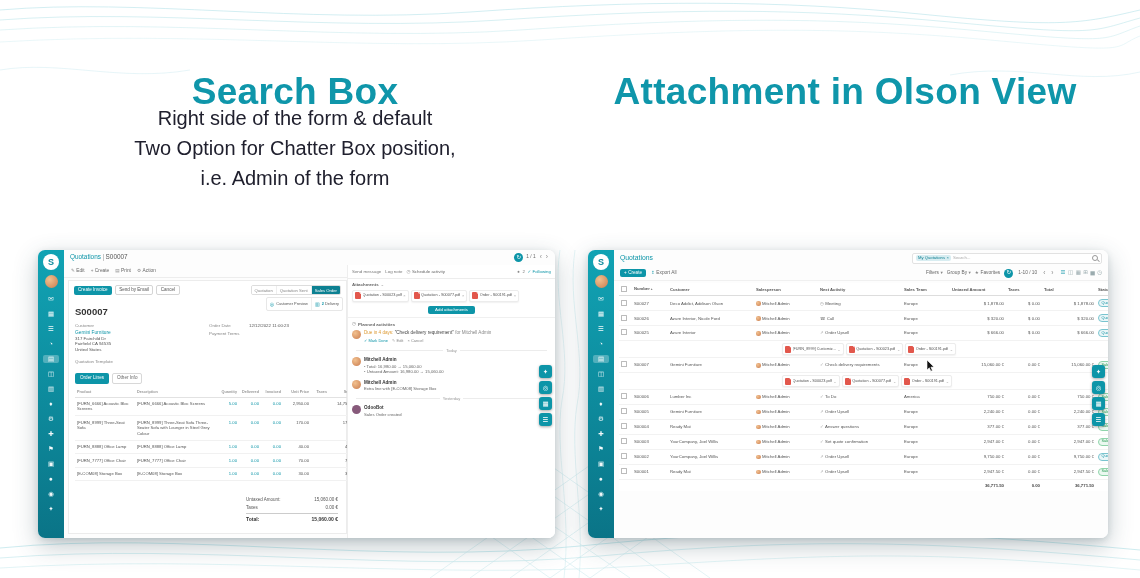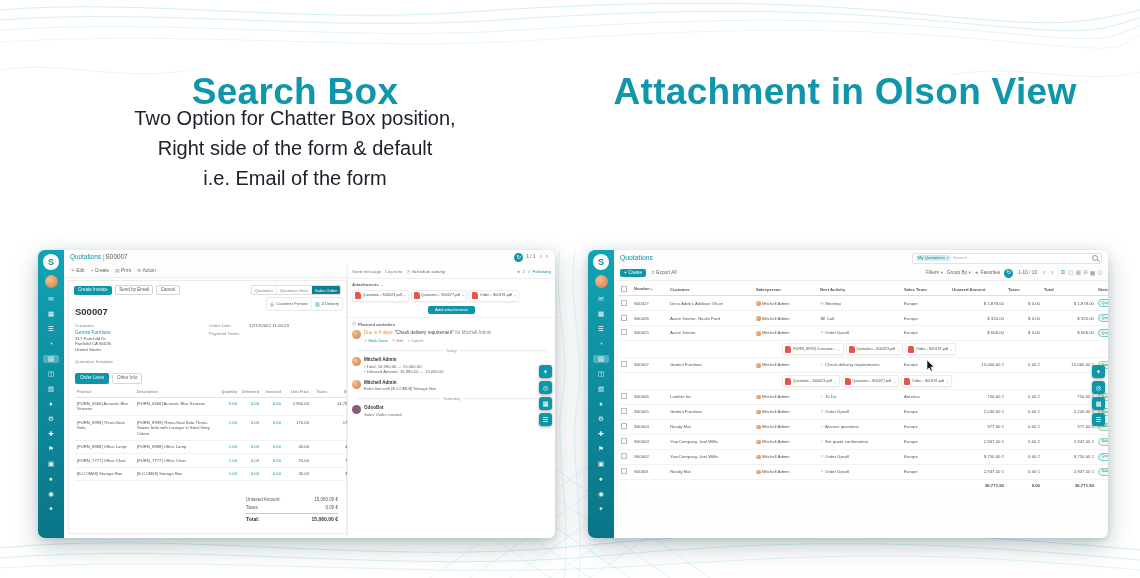--- a/index.html
+++ b/index.html
@@ -225,23 +225,23 @@
     </g>
     <g fill="none" stroke="#bfe5ea" stroke-width="1" opacity=".4">
       <path d="M560,250 C552,300 572,350 562,400 C554,450 572,510 564,578"></path>
       <path d="M575,250 C567,305 587,355 577,405 C569,455 585,515 579,578"></path>
     </g>
   </svg>
 
   <h1 class="feature-title" id="t-left">Search Box</h1>
   <div class="feature-desc" id="d-left">
 
-  <div>Two Option for Chatter Box position,</div>
-      <div>Right side of the form &amp; default</div>
-      <div>i.e. Email of the form</div>
+  <div>Right side of the form &amp; default</div>
+      <div>Two Option for Chatter Box position,</div>
+      <div>i.e. Admin of the form</div>
     </div>
   <h1 class="feature-title" id="t-right">Attachment in Olson View</h1>
 
   <div class="app-card" id="card-left">
     <div class="app-sidebar">
       <div class="app-logo">S</div>
       <div class="app-avatar"></div>
       <div class="app-icons">
 
       <span class="app-icon">✉</span>

